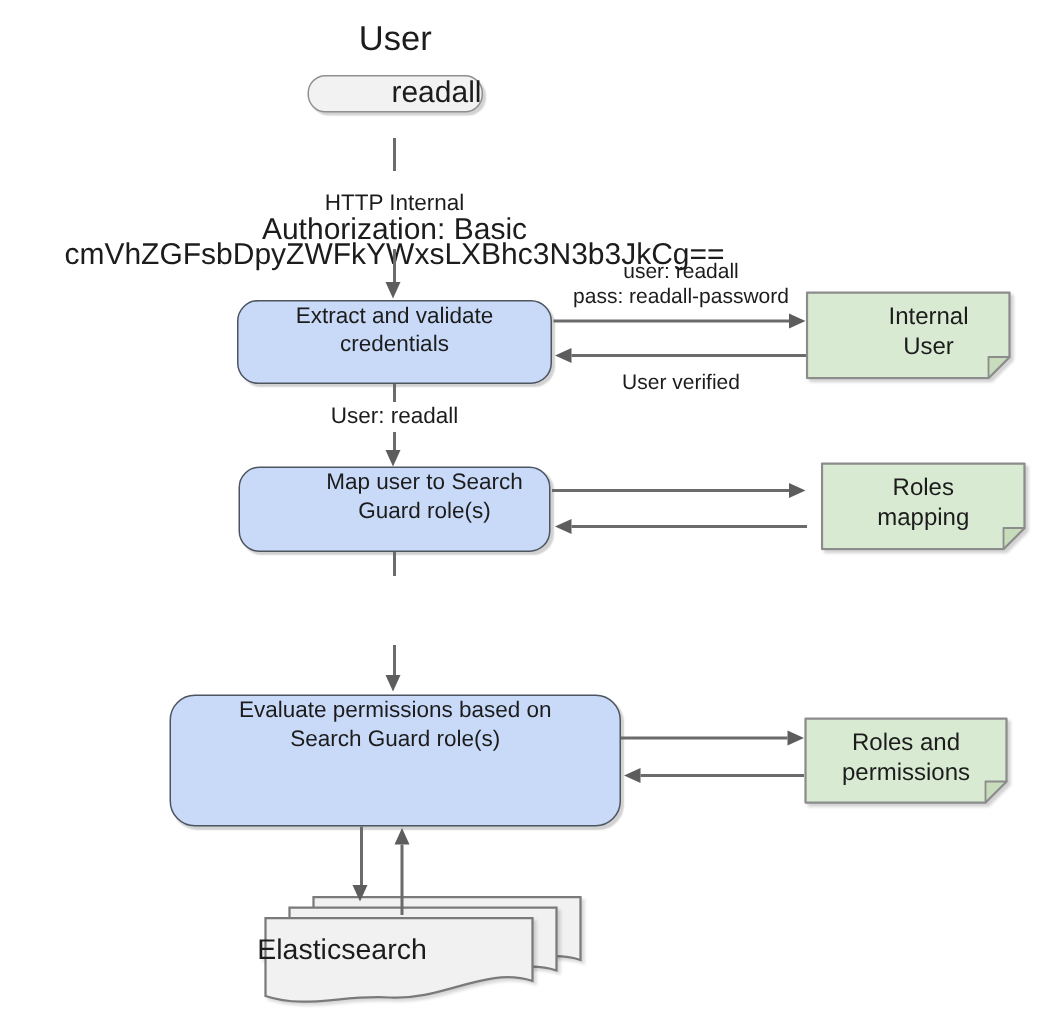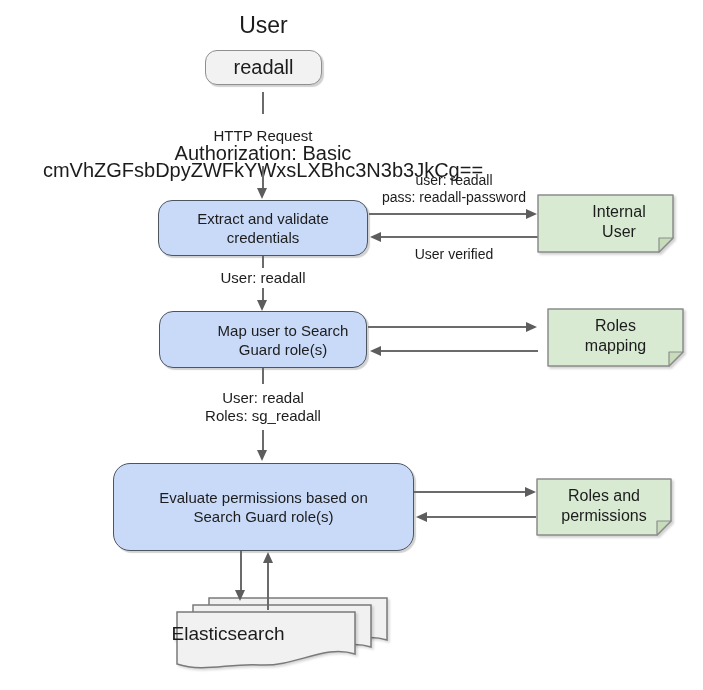--- a/index.html
+++ b/index.html
@@ -5,30 +5,30 @@
   html,body{margin:0;padding:0;background:#ffffff;}
   #canvas{
     position:relative;width:703px;height:690px;background:#ffffff;
     font-family:"Liberation Sans",sans-serif;color:#1c1c1c;overflow:hidden;
   }
   .abs{position:absolute;}
   .center{text-align:center;}
   .ml{white-space:pre-line;}
   
   .actor-box{
-    left:205px;top:50px;width:117px;height:35px;
+    left:205px;top:50px;width:117px;height:25px;
     background:#f2f2f2;border:1.5px solid #8f8f8f;border-radius:12px;
     box-shadow:2px 2px 1px rgba(0,0,0,0.18);
-    display:flex;align-items:center;justify-content:center;
+    display:flex;align-items:center;justify-content:flex-end;
     font-size:20px;box-sizing:border-box;
   }
   .process-box{
     background:#c9daf8;border:1.5px solid #4d5560;border-radius:14px;
     box-shadow:2px 2px 1px rgba(0,0,0,0.18);
-    display:flex;align-items:center;justify-content:center;
+    display:flex;align-items:flex-start;justify-content:center;
     font-size:15px;line-height:19px;text-align:center;box-sizing:border-box;
   }
   .note{filter:drop-shadow(2px 2px 1px rgba(0,0,0,0.18));}
   .note-label{
     font-size:16px;line-height:20px;text-align:center;
     display:flex;align-items:center;justify-content:center;
   }
   
   .vline{width:1.5px;background:#6b6b6b;}
   .hline{height:1.5px;background:#6b6b6b;}
@@ -50,21 +50,21 @@
 
 <div id="canvas">
 
   <div class="abs center title" style="left:205px;top:12px;width:117px;">User</div>
   <div class="abs actor-box">
     <span>readall</span>
   </div>
 
   <div class="abs vline" style="left:262px;top:92px;height:22px;"></div>
 
-  <div class="abs center req1" style="left:13px;top:127px;width:500px;">HTTP Request</div>
+  <div class="abs center req1" style="left:13px;top:127px;width:500px;">HTTP Internal</div>
   <div class="abs center req2" style="left:13px;top:145px;width:500px;">Authorization: Basic cmVhZGFsbDpyZWFkYWxsLXBhc3N3b3JkCg==</div>
 
   <div class="abs vline" style="left:262px;top:166px;height:23px;"></div>
   <div class="abs head-down" style="left:257px;top:188px;"></div>
 
   <div class="abs process-box" style="left:158px;top:200px;width:210px;height:56px;">
     <span class="ml">Extract and validate
 credentials</span>
   </div>
 
@@ -103,22 +103,20 @@
   <div class="abs note" style="left:537px;top:308px;width:137px;height:59px;margin-left:10px;">
     <svg width="137" height="59" viewBox="0 0 137 59">
       <path d="M1,1 H136 V44 L122,58 H1 Z" stroke="#8c8c8c" stroke-width="1.5" stroke-linejoin="round" fill="#d9ead3"></path>
       <path d="M122,58 L136,44 L122,44 Z" stroke="#8c8c8c" stroke-width="1.2" stroke-linejoin="round" fill="#c6dcba"></path>
     </svg>
     <div class="abs note-label ml" style="left:0;top:0;width:137px;height:56px;">Roles
 mapping</div>
   </div>
 
   <div class="abs vline" style="left:262px;top:368px;height:16px;"></div>
-  <div class="abs center flow-label ml" style="left:178px;top:389px;width:170px;">User: readal
-Roles: sg_readall</div>
   <div class="abs vline" style="left:262px;top:430px;height:20px;"></div>
   <div class="abs head-down" style="left:257px;top:450px;"></div>
 
   <div class="abs process-box" style="left:113px;top:463px;width:301px;height:88px;border-radius:17px;">
     <span class="ml">Evaluate permissions based on
 Search Guard role(s)</span>
   </div>
 
   <div class="abs hline" style="left:414px;top:491px;width:111px;"></div>
   <div class="abs head-right" style="left:525px;top:487px;"></div>

